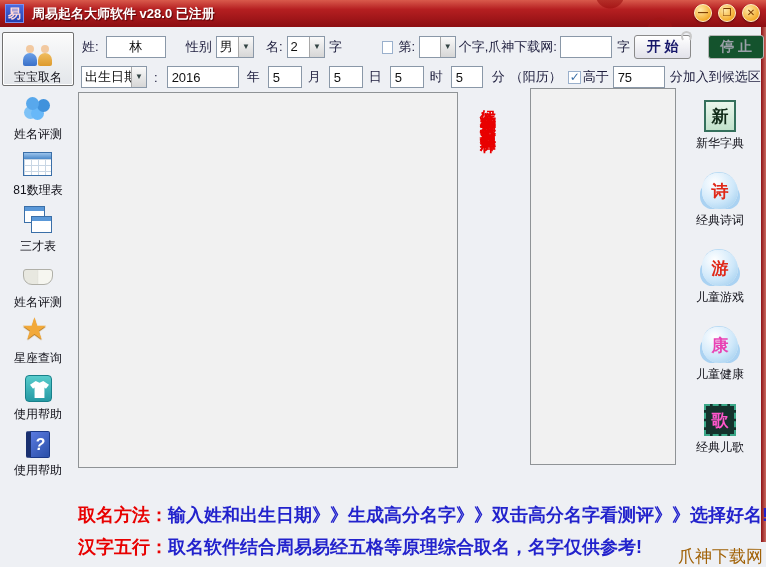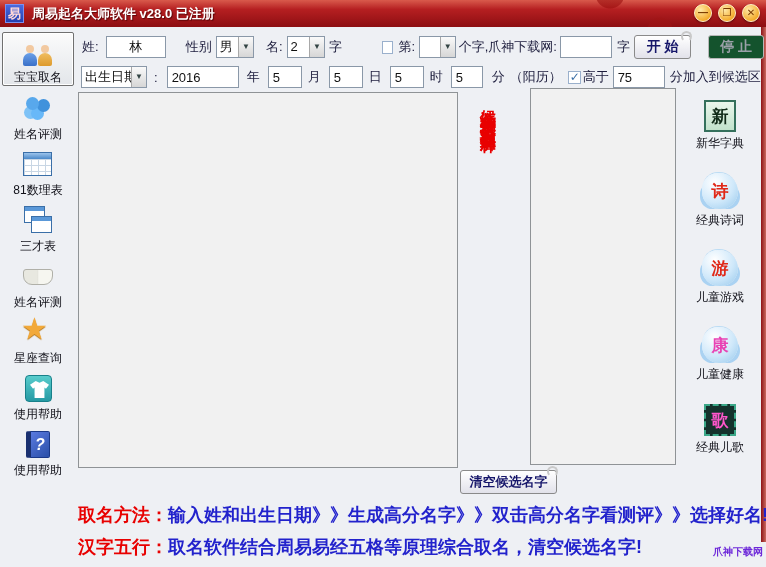--- a/index.html
+++ b/index.html
@@ -118,21 +118,21 @@
     box-shadow:-7px 5px 0 -5px #aad2f2, 7px 5px 0 -5px #aad2f2, 0 -2px 0 -1px #bcdcf4; }
   .ric-song { width:32px; height:32px; background:#14322c; border:2px dashed #3aa888; }
   .c-red { color:#e02818; } .c-mag { color:#e843b4; } .c-mag2 { color:#ff56cc; }
   .rlabel { margin-top:3px; font-size:12px; color:#101018; white-space:nowrap; }
 
   
   .foot1 { position:absolute; left:78px; top:503px; white-space:nowrap; font-size:18px; font-weight:bold; }
   .foot2 { position:absolute; left:78px; top:535px; white-space:nowrap; font-size:18px; font-weight:bold; }
   .red-lead { color:#e80000; }
   .blue-text { color:#2222cc; }
-  .watermark { position:absolute; right:3px; top:545px; font-size:10px; color:#6d28d9; font-weight:bold; }
+  .watermark { position:absolute; right:3px; top:545px; font-size:17px; color:#a16207; font-weight:normal; }
 </style>
 </head>
 <body>
 
 <div class="window">
 
   <div class="titlebar">
     <div class="logo">易</div>
     <div class="title-text">周易起名大师软件 v28.0 已注册</div>
     <div class="winbtns">
@@ -245,21 +245,20 @@
       <input class="tin" style="width: 52px; margin-left: 4px;" value="75">
       <span class="lbl" style="margin-left:5px">分加入到候选区</span>
     </div>
   </div>
 
   <div class="list-left"></div>
   <div class="vhint">候选名字列表双击可查看详细解释:</div>
   <div class="list-right"></div>
 
   <div class="bottom-btns">
-    <button class="btn">清空候选名字<i class="swirl"></i></button>
   </div>
 
   <div class="rpanel">
     <div class="ritem">
       <div class="ric ric-box">新</div>
       <div class="rlabel">新华字典</div>
     </div>
     <div class="ritem">
       <div class="ric ric-cloud c-red">诗</div>
       <div class="rlabel">经典诗词</div>
@@ -275,17 +274,17 @@
     <div class="ritem">
       <div class="ric ric-song c-mag2">歌</div>
       <div class="rlabel">经典儿歌</div>
     </div>
   </div>
 
   <div class="foot1">
     <span class="red-lead">取名方法：</span><span class="blue-text">输入姓和出生日期》》生成高分名字》》双击高分名字看测评》》选择好名!</span>
   </div>
   <div class="foot2">
-    <span class="red-lead">汉字五行：</span><span class="blue-text">取名软件结合周易易经五格等原理综合取名，清空候选名字!</span>
+    <span class="red-lead">汉字五行：</span><span class="blue-text">取名软件结合周易易经五格等原理综合取名，名字仅供参考!</span>
   </div>
   <div class="watermark">爪神下载网</div>
 
 </div>
 
 </body></html>

